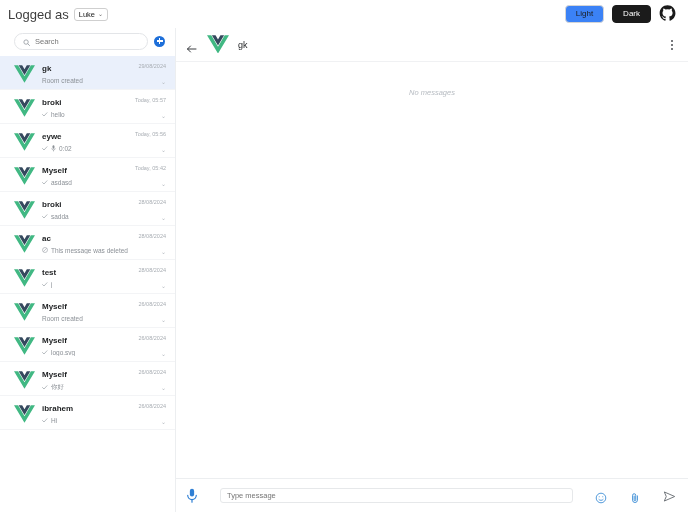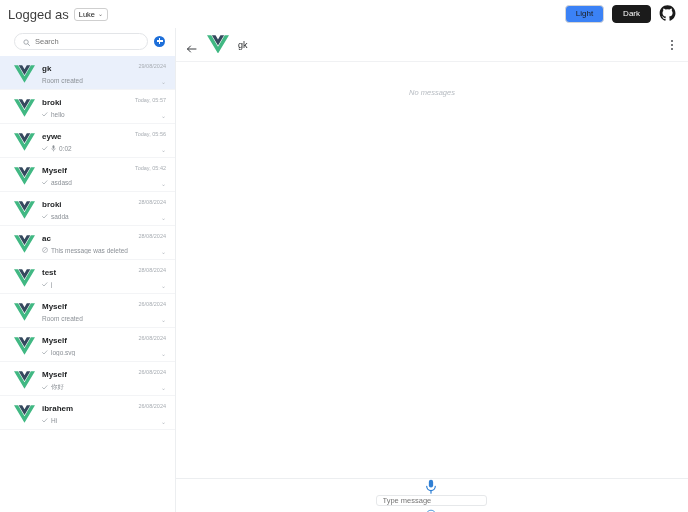--- a/index.html
+++ b/index.html
@@ -117,21 +117,21 @@
     margin-left: auto; display: flex; flex-direction: column; gap: 2px;
     cursor: pointer; padding: 3px;
   }
   .menu-dots span { width: 2px; height: 2px; border-radius: 50%; background: #4a4d50; display: block; }
 
   .chat-body { flex: 1; display: flex; align-items: flex-start; justify-content: center; padding-top: 26px; text-align: center; }
   .no-messages { font-size: 7.5px; color: #b6bbc1; font-style: italic; }
 
   .composer {
     height: 34px; border-top: 1px solid #eceef0;
-    display: flex; align-items: center; gap: 1px; padding: 0 12px 0 10px; flex-direction: column;
+    display: flex; align-items: center; gap: 22px; padding: 0 12px 0 10px;
   }
   .mic-btn { width: 12px; height: 15px; flex: none; cursor: pointer; }
   .msg-input {
     flex: 1; height: 15px; border: 1px solid #e6e8ea; border-radius: 3px;
     font-size: 7.5px; color: #9aa0a6; padding: 0 6px; outline: none;
     background: #fff; font-family: "Liberation Sans", sans-serif;
   }
   .composer-icon { width: 12px; height: 12px; flex: none; cursor: pointer; }
   .send-icon { width: 13px; height: 13px; flex: none; cursor: pointer; }
 </style>

